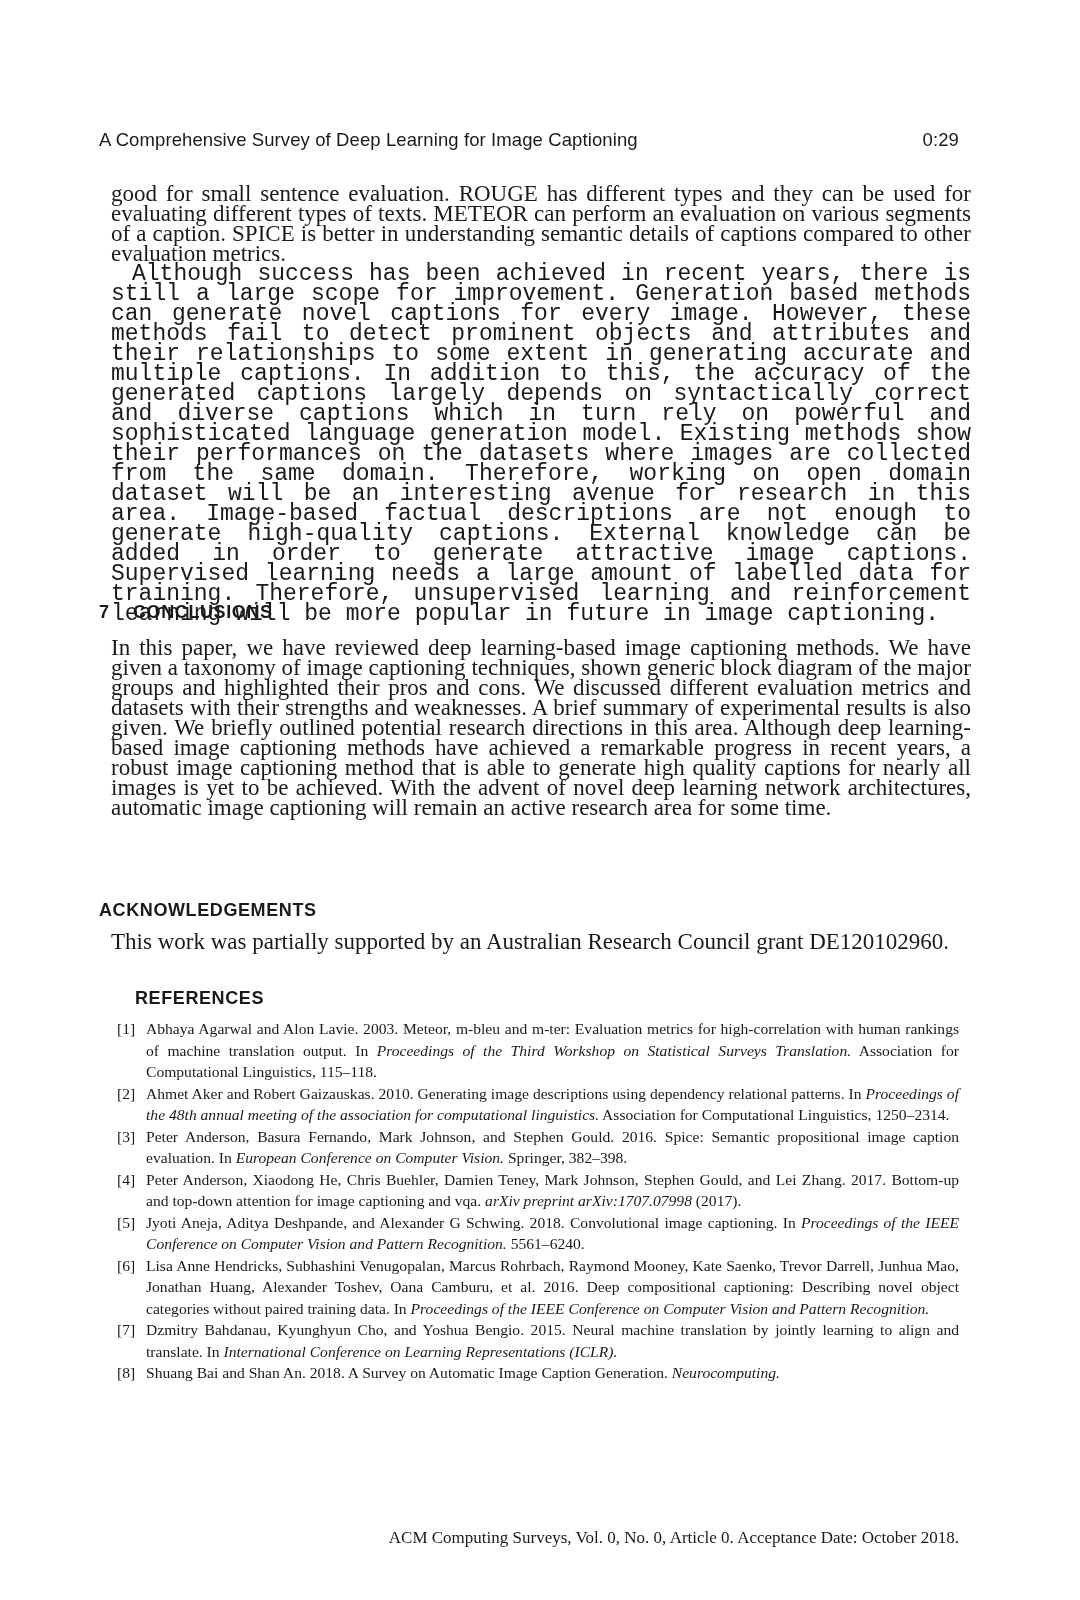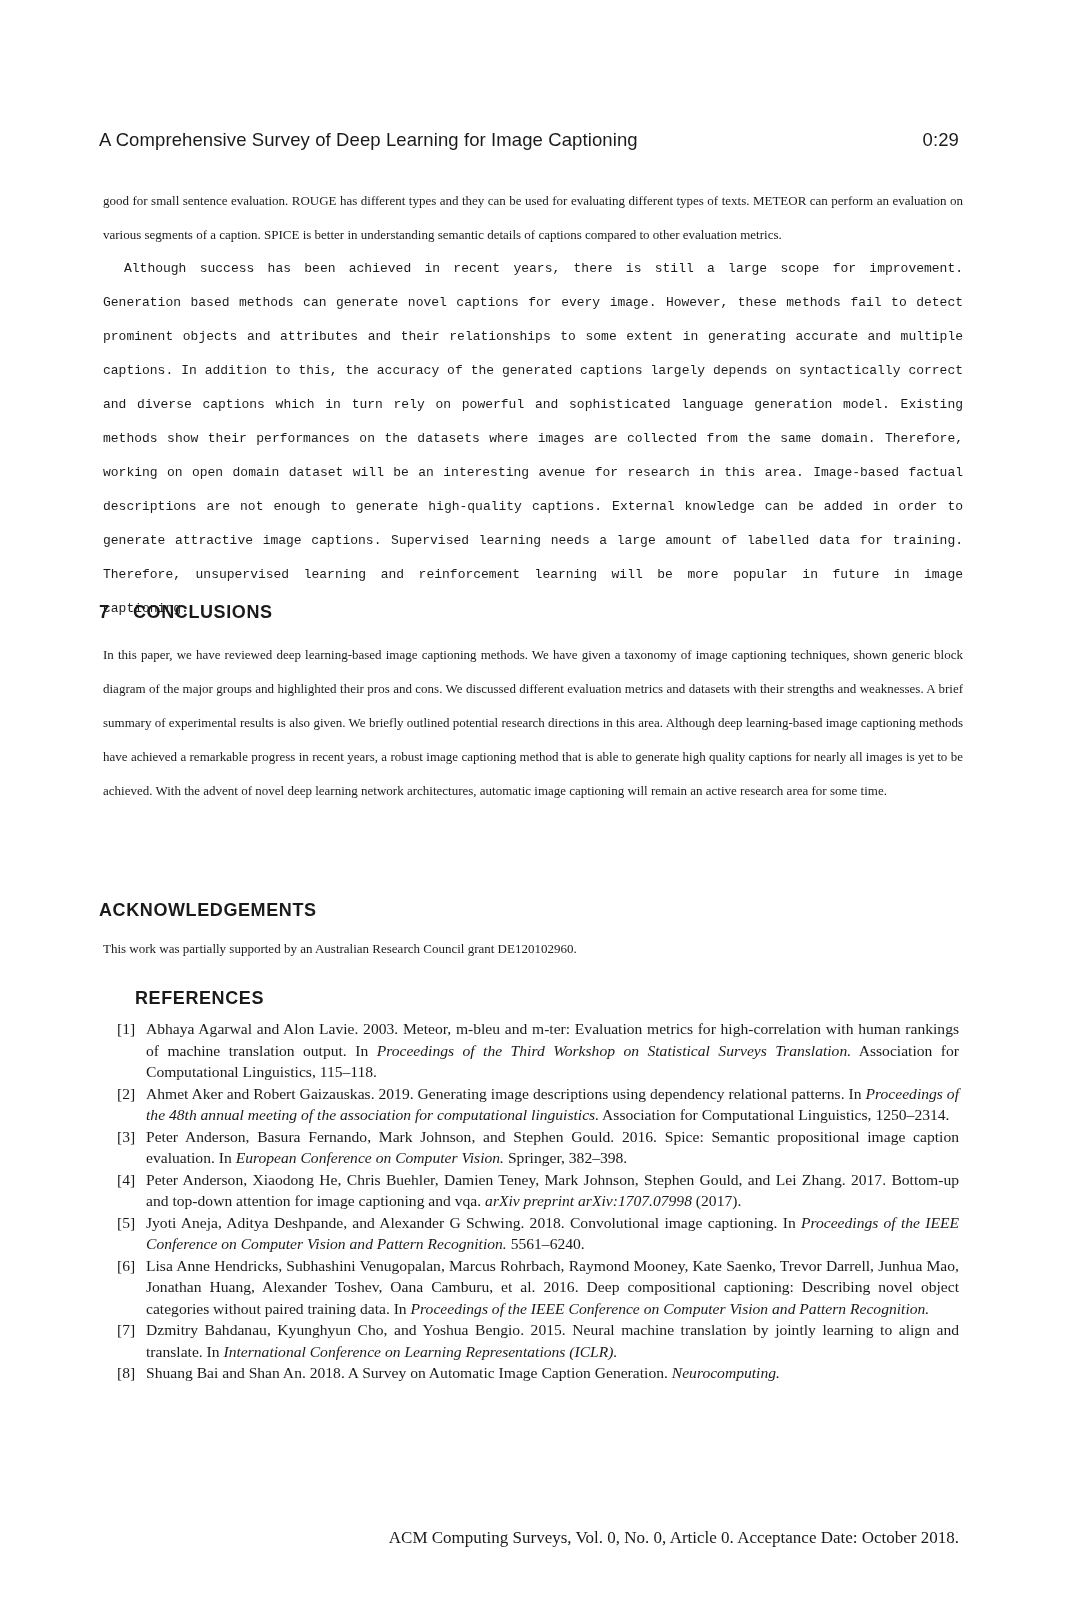--- a/index.html
+++ b/index.html
@@ -4,21 +4,21 @@
 <style>
   html, body { margin: 0; padding: 0; background: #ffffff; }
   body { width: 1080px; height: 1600px; position: relative; overflow: hidden;
          font-family: "Liberation Serif", "DejaVu Serif", serif; color: #1a1a1a; }
   .page { position: absolute; left: 99px; top: 0; width: 860px; }
   .running-head { position: absolute; top: 129px; left: 0; width: 860px; height: 24px;
                   font-family: "Liberation Sans", "DejaVu Sans", sans-serif; font-size: 18.5px;
                   letter-spacing: 0.1px; }
   .running-head .title { position: absolute; left: 0; top: 0; }
   .running-head .pageno { position: absolute; right: 0; top: 0; }
-  .body-text { position: absolute; left: 4px; width: 860px; font-size: 13px; line-height: 34px;
+  .body-text { position: absolute; left: 12px; width: 860px; font-size: 23px; line-height: 20px;
                text-align: justify; }
   .body-text p { margin: 0; }
   .body-text p.indent { text-indent: 21px; font-family: Liberation Mono, monospace; }
   .section-head { position: absolute; left: 0; font-family: "Liberation Sans", "DejaVu Sans", sans-serif;
                   font-size: 18px; font-weight: bold; letter-spacing: 0.6px; }
   .section-head .num { display: inline-block; width: 34px; }
   .refs { position: absolute; left: 0; top: 1018px; width: 860px; font-size: 15.6px; line-height: 21.5px; }
   .ref { position: relative; padding-left: 47px; text-align: justify; margin: 0; }
   .ref .label { position: absolute; left: 18px; top: 0; }
   .ref i { font-style: italic; }
@@ -52,21 +52,21 @@
   <div class="body-text" style="top:932px;">
     <p>This work was partially supported by an Australian Research Council grant DE120102960.</p>
   </div>
 
   <div class="section-head" style="top:988px;margin-left:36px;">
     <span>REFERENCES</span>
   </div>
 
   <div class="refs">
     <p class="ref"><span class="label">[1]</span><span>Abhaya Agarwal and Alon Lavie. 2003.  Meteor, m-bleu and m-ter: Evaluation metrics for high-correlation with human rankings of machine translation output. In </span><i>Proceedings of the Third Workshop on Statistical Surveys Translation.</i><span> Association for Computational Linguistics, 115–118.</span></p>
-    <p class="ref"><span class="label">[2]</span><span>Ahmet Aker and Robert Gaizauskas. 2019.  Generating image descriptions using dependency relational patterns. In </span><i>Proceedings of the 48th annual meeting of the association for computational linguistics.</i><span> Association for Computational Linguistics, 1250–2314.</span></p>
+    <p class="ref"><span class="label">[2]</span><span>Ahmet Aker and Robert Gaizauskas. 2010.  Generating image descriptions using dependency relational patterns. In </span><i>Proceedings of the 48th annual meeting of the association for computational linguistics.</i><span> Association for Computational Linguistics, 1250–2314.</span></p>
     <p class="ref"><span class="label">[3]</span><span>Peter Anderson, Basura Fernando, Mark Johnson, and Stephen Gould. 2016.  Spice: Semantic propositional image caption evaluation. In </span><i>European Conference on Computer Vision.</i><span> Springer, 382–398.</span></p>
     <p class="ref"><span class="label">[4]</span><span>Peter Anderson, Xiaodong He, Chris Buehler, Damien Teney, Mark Johnson, Stephen Gould, and Lei Zhang. 2017. Bottom-up and top-down attention for image captioning and vqa.  </span><i>arXiv preprint arXiv:1707.07998</i><span> (2017).</span></p>
     <p class="ref"><span class="label">[5]</span><span>Jyoti Aneja, Aditya Deshpande, and Alexander G Schwing. 2018.  Convolutional image captioning. In </span><i>Proceedings of the IEEE Conference on Computer Vision and Pattern Recognition.</i><span> 5561–6240.</span></p>
     <p class="ref"><span class="label">[6]</span><span>Lisa Anne Hendricks, Subhashini Venugopalan, Marcus Rohrbach, Raymond Mooney, Kate Saenko, Trevor Darrell, Junhua Mao, Jonathan Huang, Alexander Toshev, Oana Camburu, et al. 2016.  Deep compositional captioning: Describing novel object categories without paired training data. In </span><i>Proceedings of the IEEE Conference on Computer Vision and Pattern Recognition.</i><span></span></p>
     <p class="ref"><span class="label">[7]</span><span>Dzmitry Bahdanau, Kyunghyun Cho, and Yoshua Bengio. 2015.  Neural machine translation by jointly learning to align and translate. In </span><i>International Conference on Learning Representations (ICLR).</i><span></span></p>
     <p class="ref"><span class="label">[8]</span><span>Shuang Bai and Shan An. 2018.  A Survey on Automatic Image Caption Generation.  </span><i>Neurocomputing.</i><span></span></p>
   </div>
 
   <div class="footer">ACM Computing Surveys, Vol. 0, No. 0, Article 0. Acceptance Date: October 2018.</div>
 </div>

